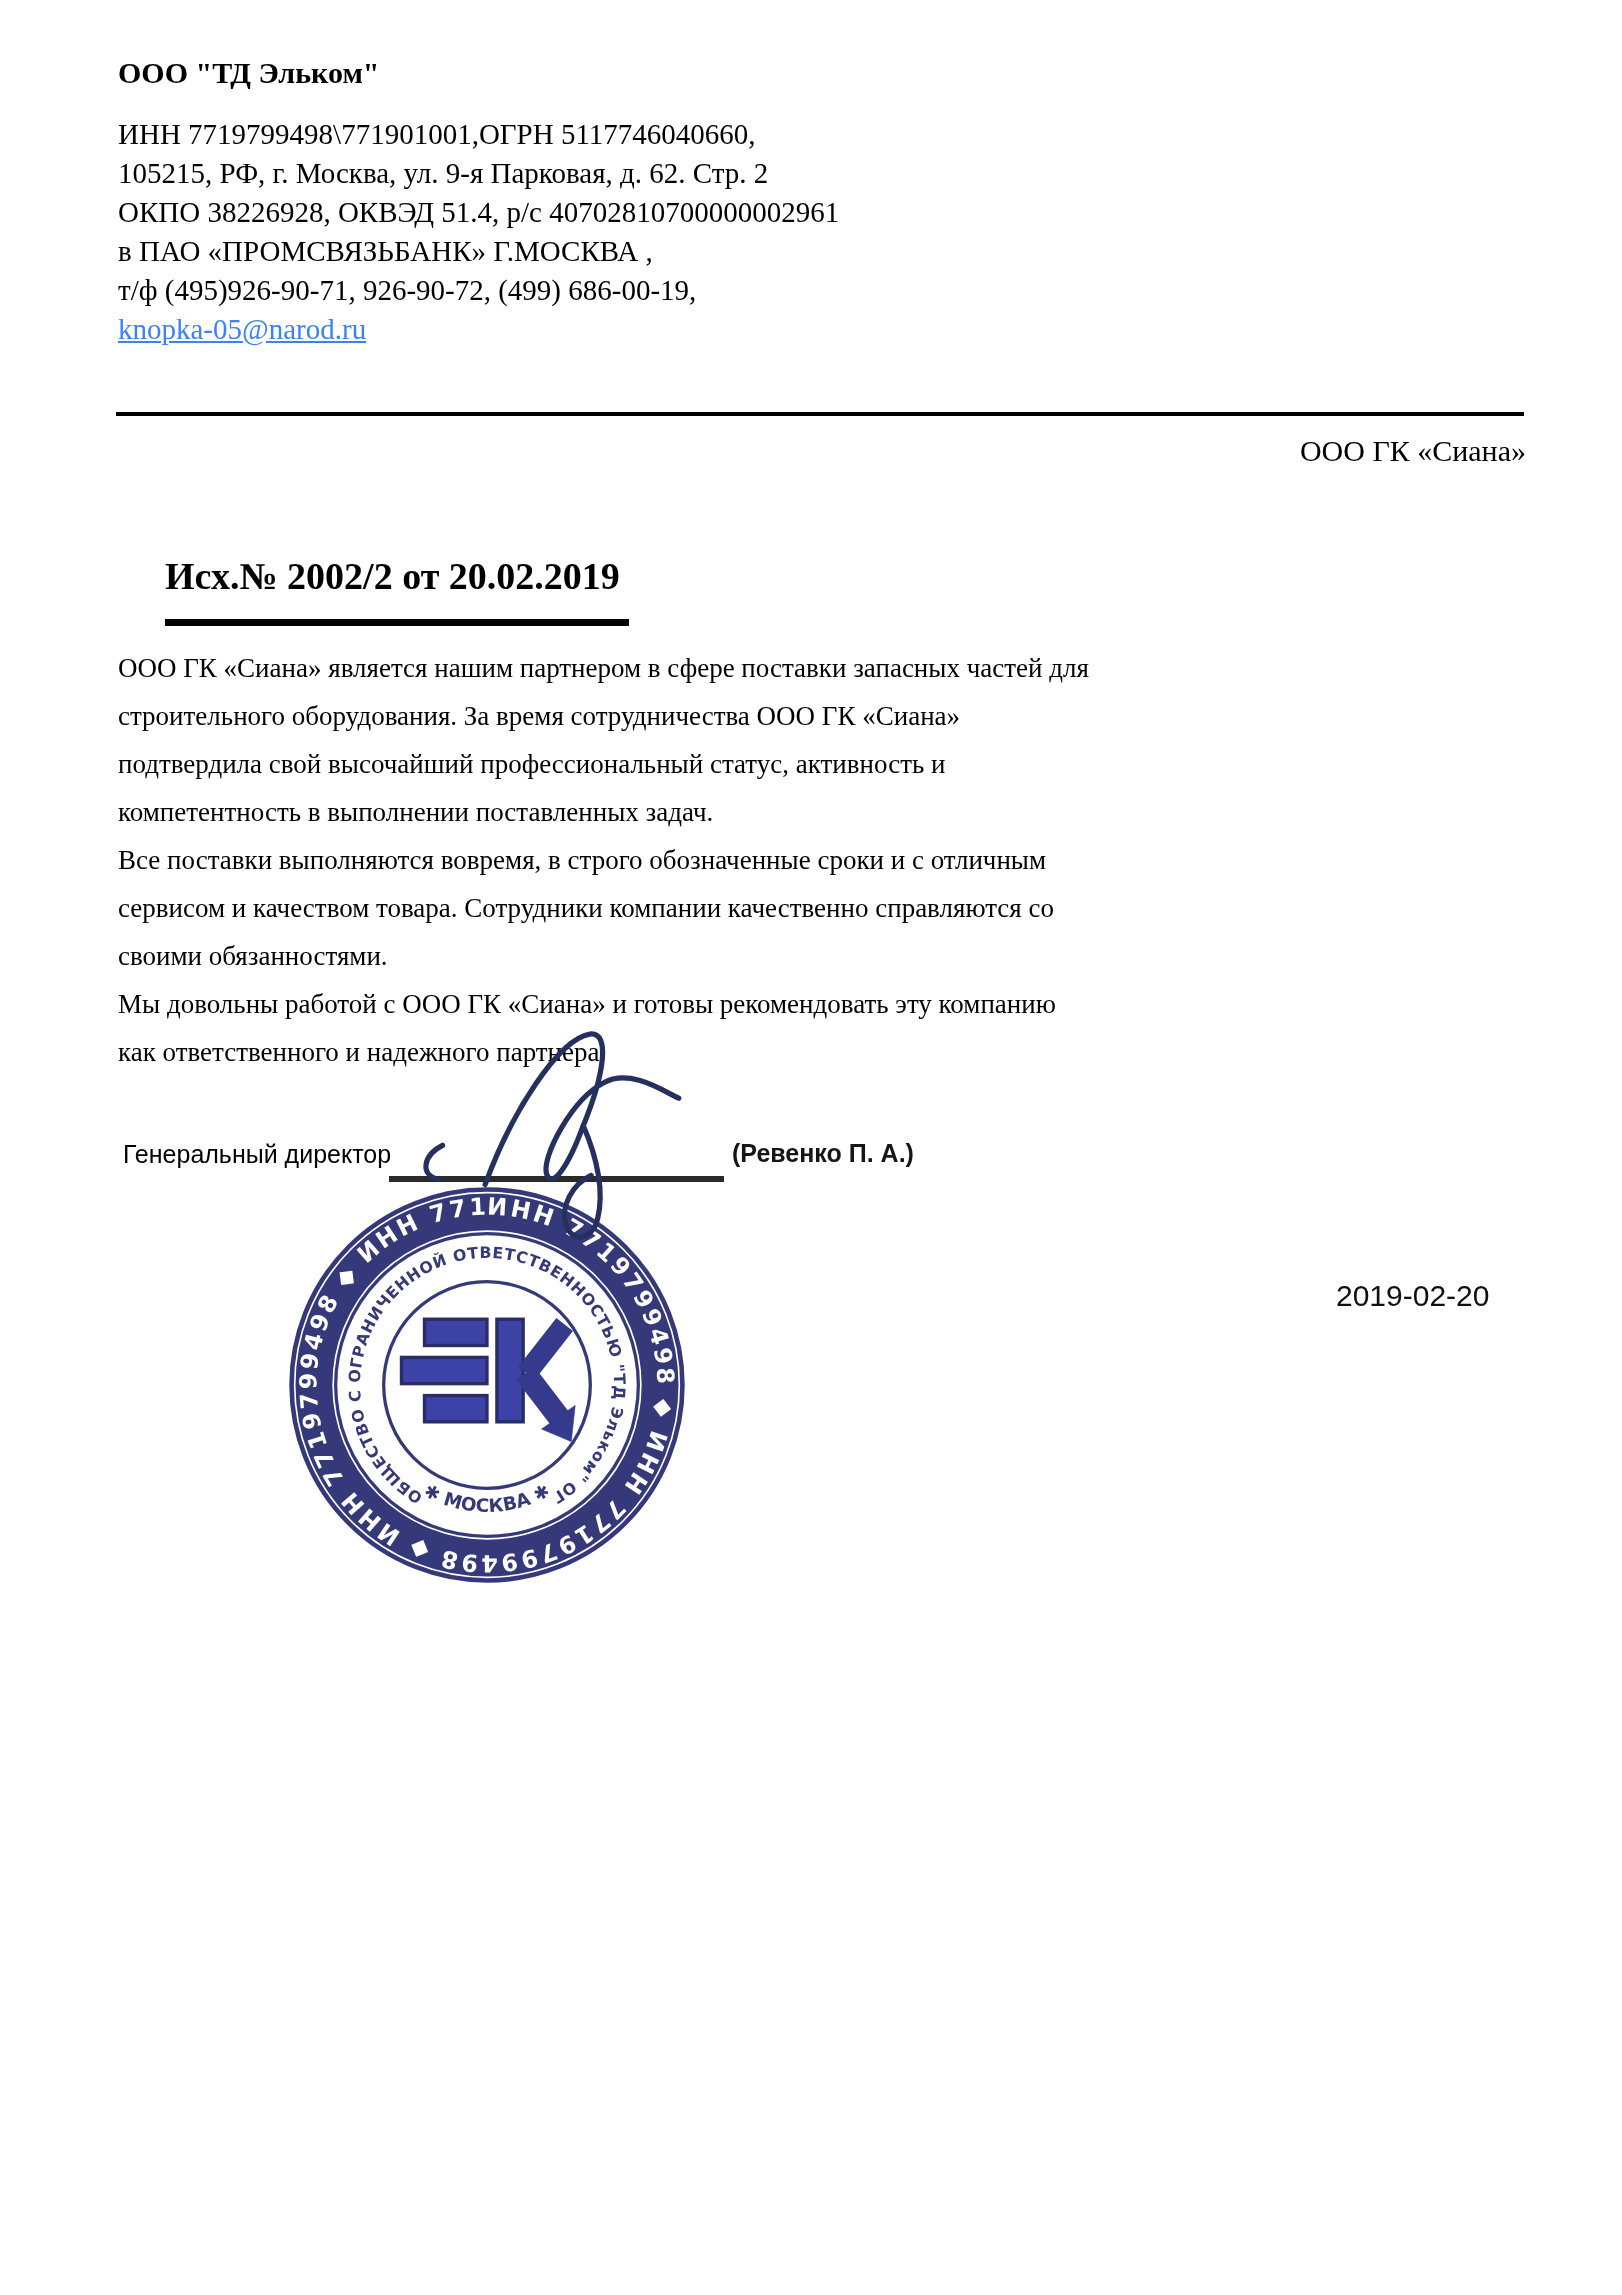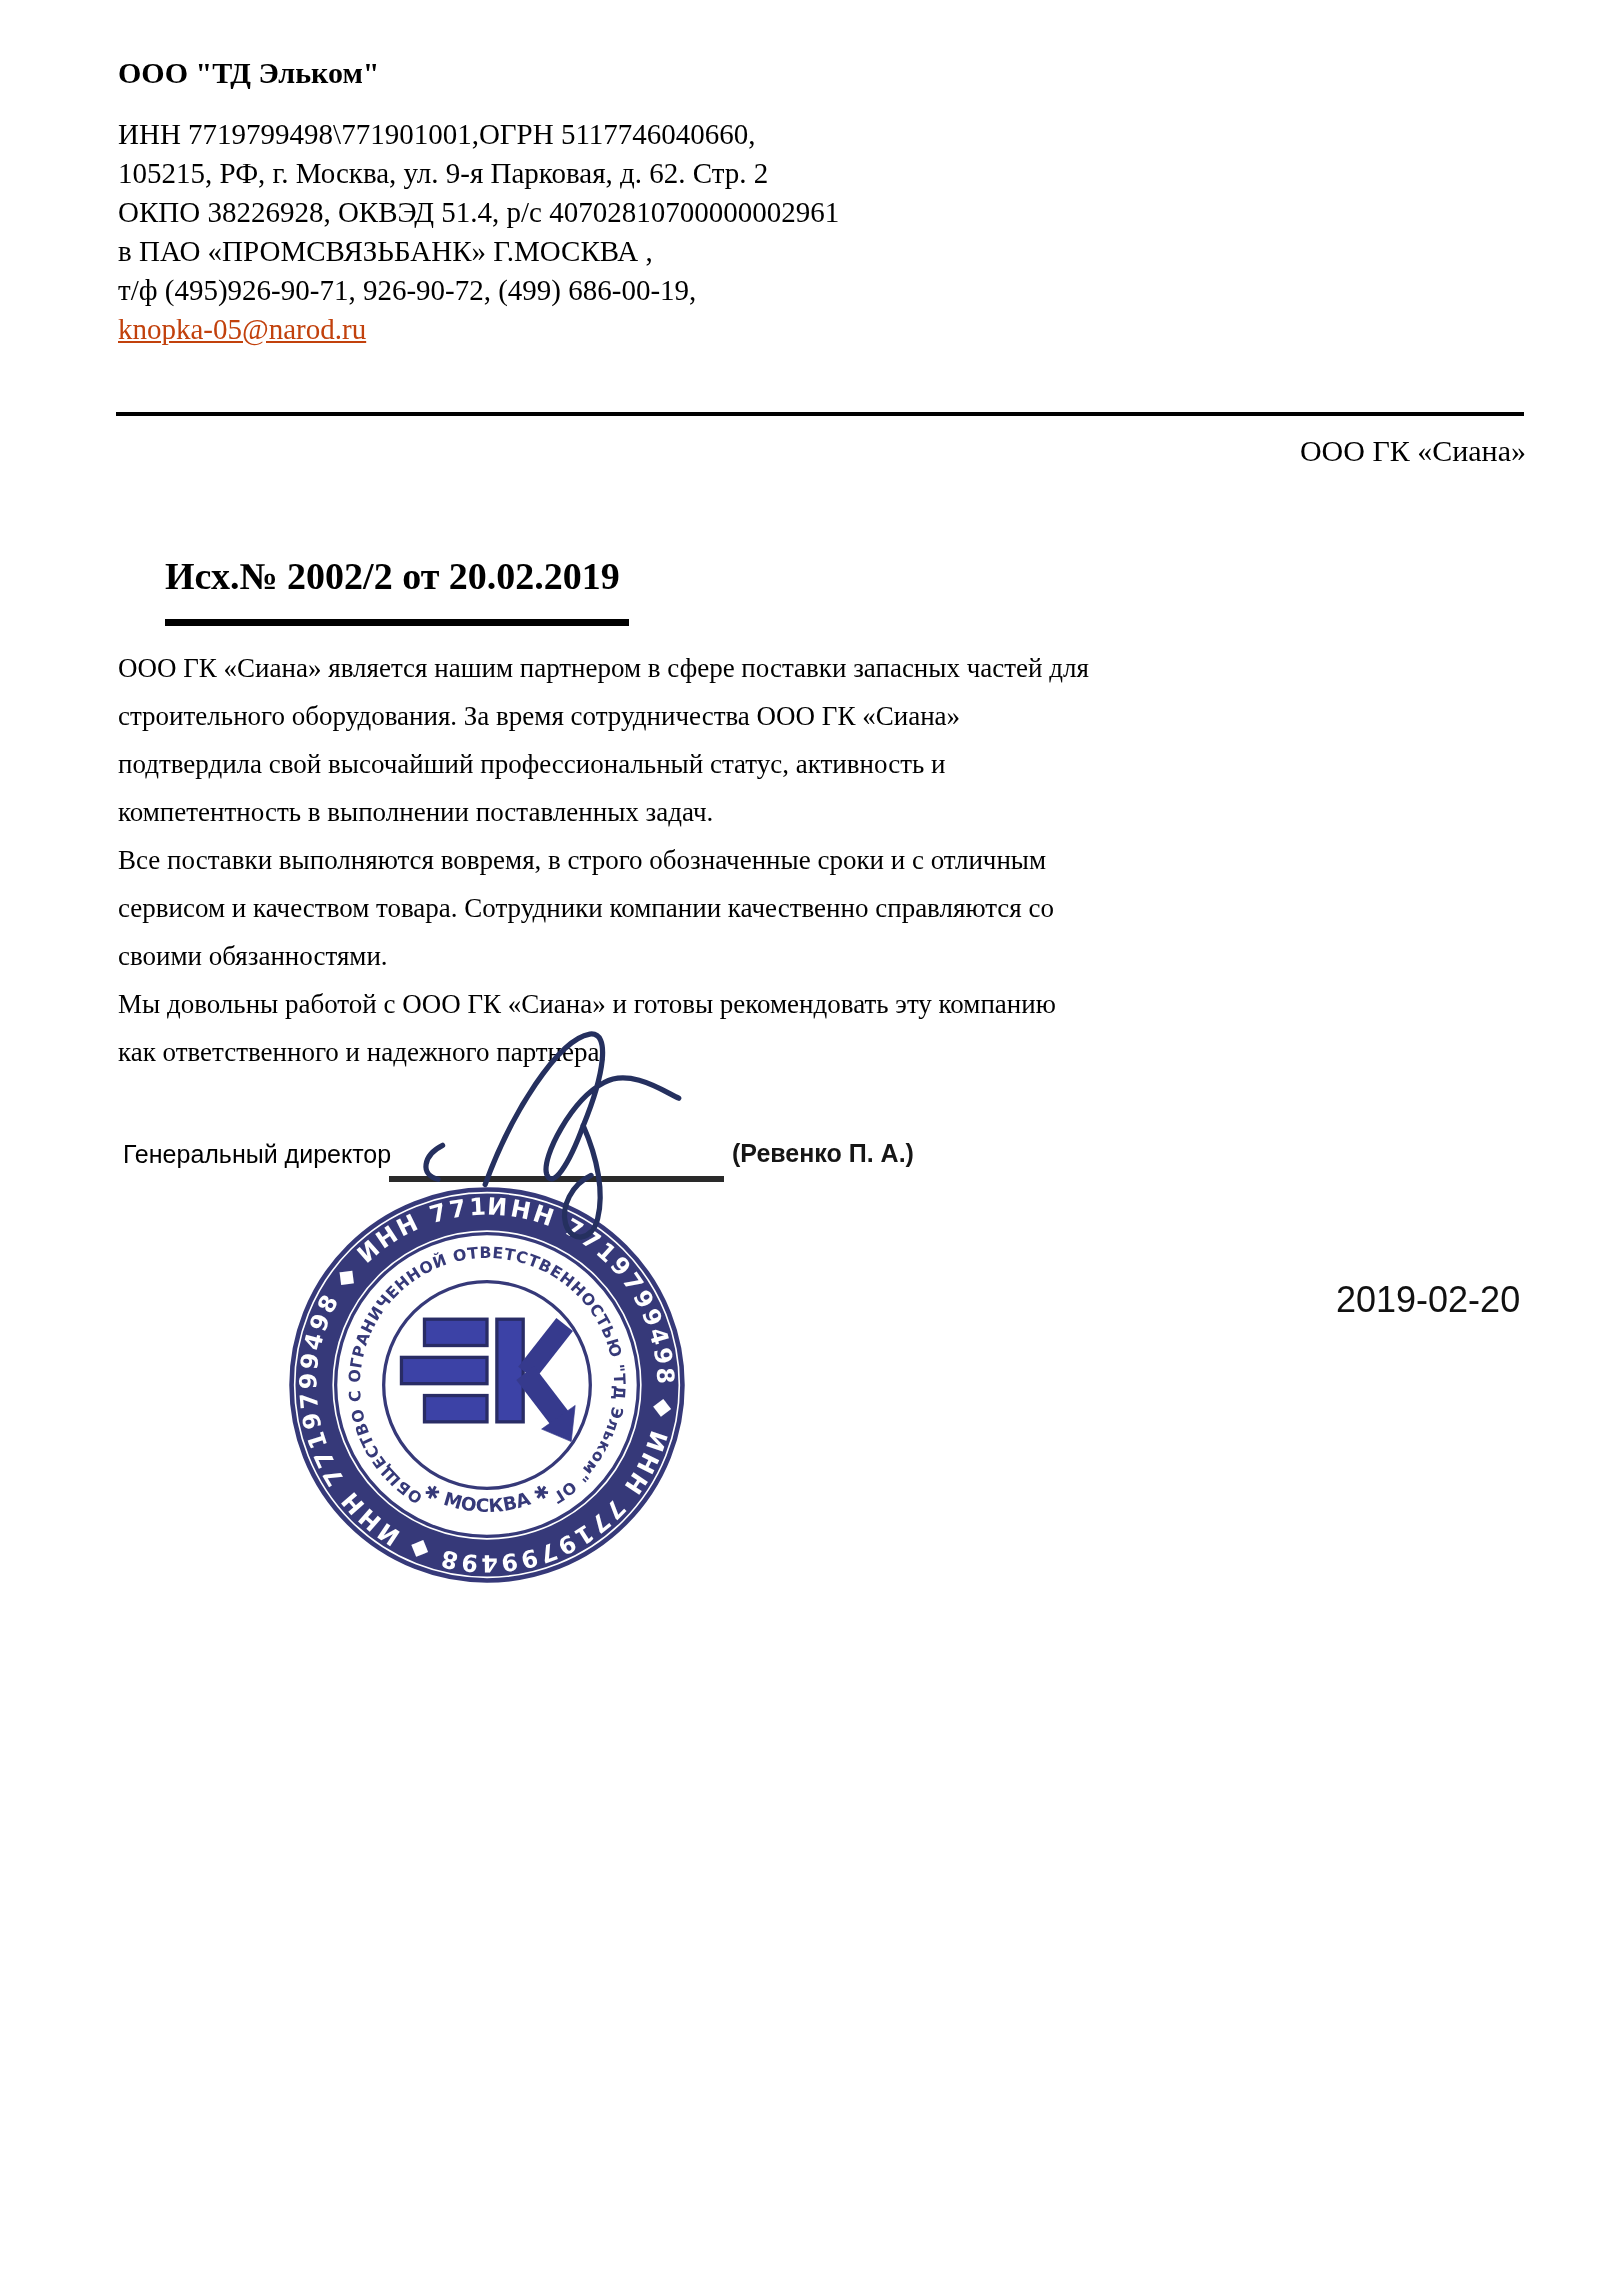--- a/index.html
+++ b/index.html
@@ -15,21 +15,21 @@
   .company-name {
     position: absolute; left: 118px; top: 56px;
     font-size: 30px; font-weight: bold; white-space: nowrap;
   }
   .company-details {
     position: absolute; left: 118px; top: 115px;
     font-size: 29px; line-height: 39px; white-space: nowrap;
   }
   .detail-line { height: 39px; }
   .email-line { height: 39px; }
-  .email-link { color: #c2410c; text-decoration: underline; }
+  .email-link { color: #3b82f6; text-decoration: underline; }
   .header-divider {
     position: absolute; left: 116px; top: 412px;
     width: 1408px; height: 3.9px; background: #000000;
   }
   .recipient-line {
     position: absolute; right: 96px; top: 434px;
     font-size: 30px; white-space: nowrap;
   }
   .reference-number {
     position: absolute; left: 165px; top: 554px;
@@ -52,21 +52,21 @@
   .sig-name {
     position: absolute; left: 732px; top: 1139px;
     font-family: "Liberation Sans", sans-serif;
     font-size: 25px; font-weight: bold; color: #161616; white-space: nowrap; text-align: right;
   }
   .signature-scribble { position: absolute; left: 387px; top: 1021px; }
   .company-stamp { position: absolute; left: 283px; top: 1181px; opacity: 0.93; }
   .date-label {
     position: absolute; left: 1336px; top: 1279px;
     font-family: "Liberation Sans", sans-serif;
-    font-size: 36px; color: #111; white-space: nowrap;
+    font-size: 30px; color: #111; white-space: nowrap;
   }
   .stamp-text { font-family: "DejaVu Sans", sans-serif; font-weight: bold; }
 </style>
 </head>
 <body>
 
 <div class="page">
 
   <div class="company-name">ООО "ТД Эльком"</div>
 

